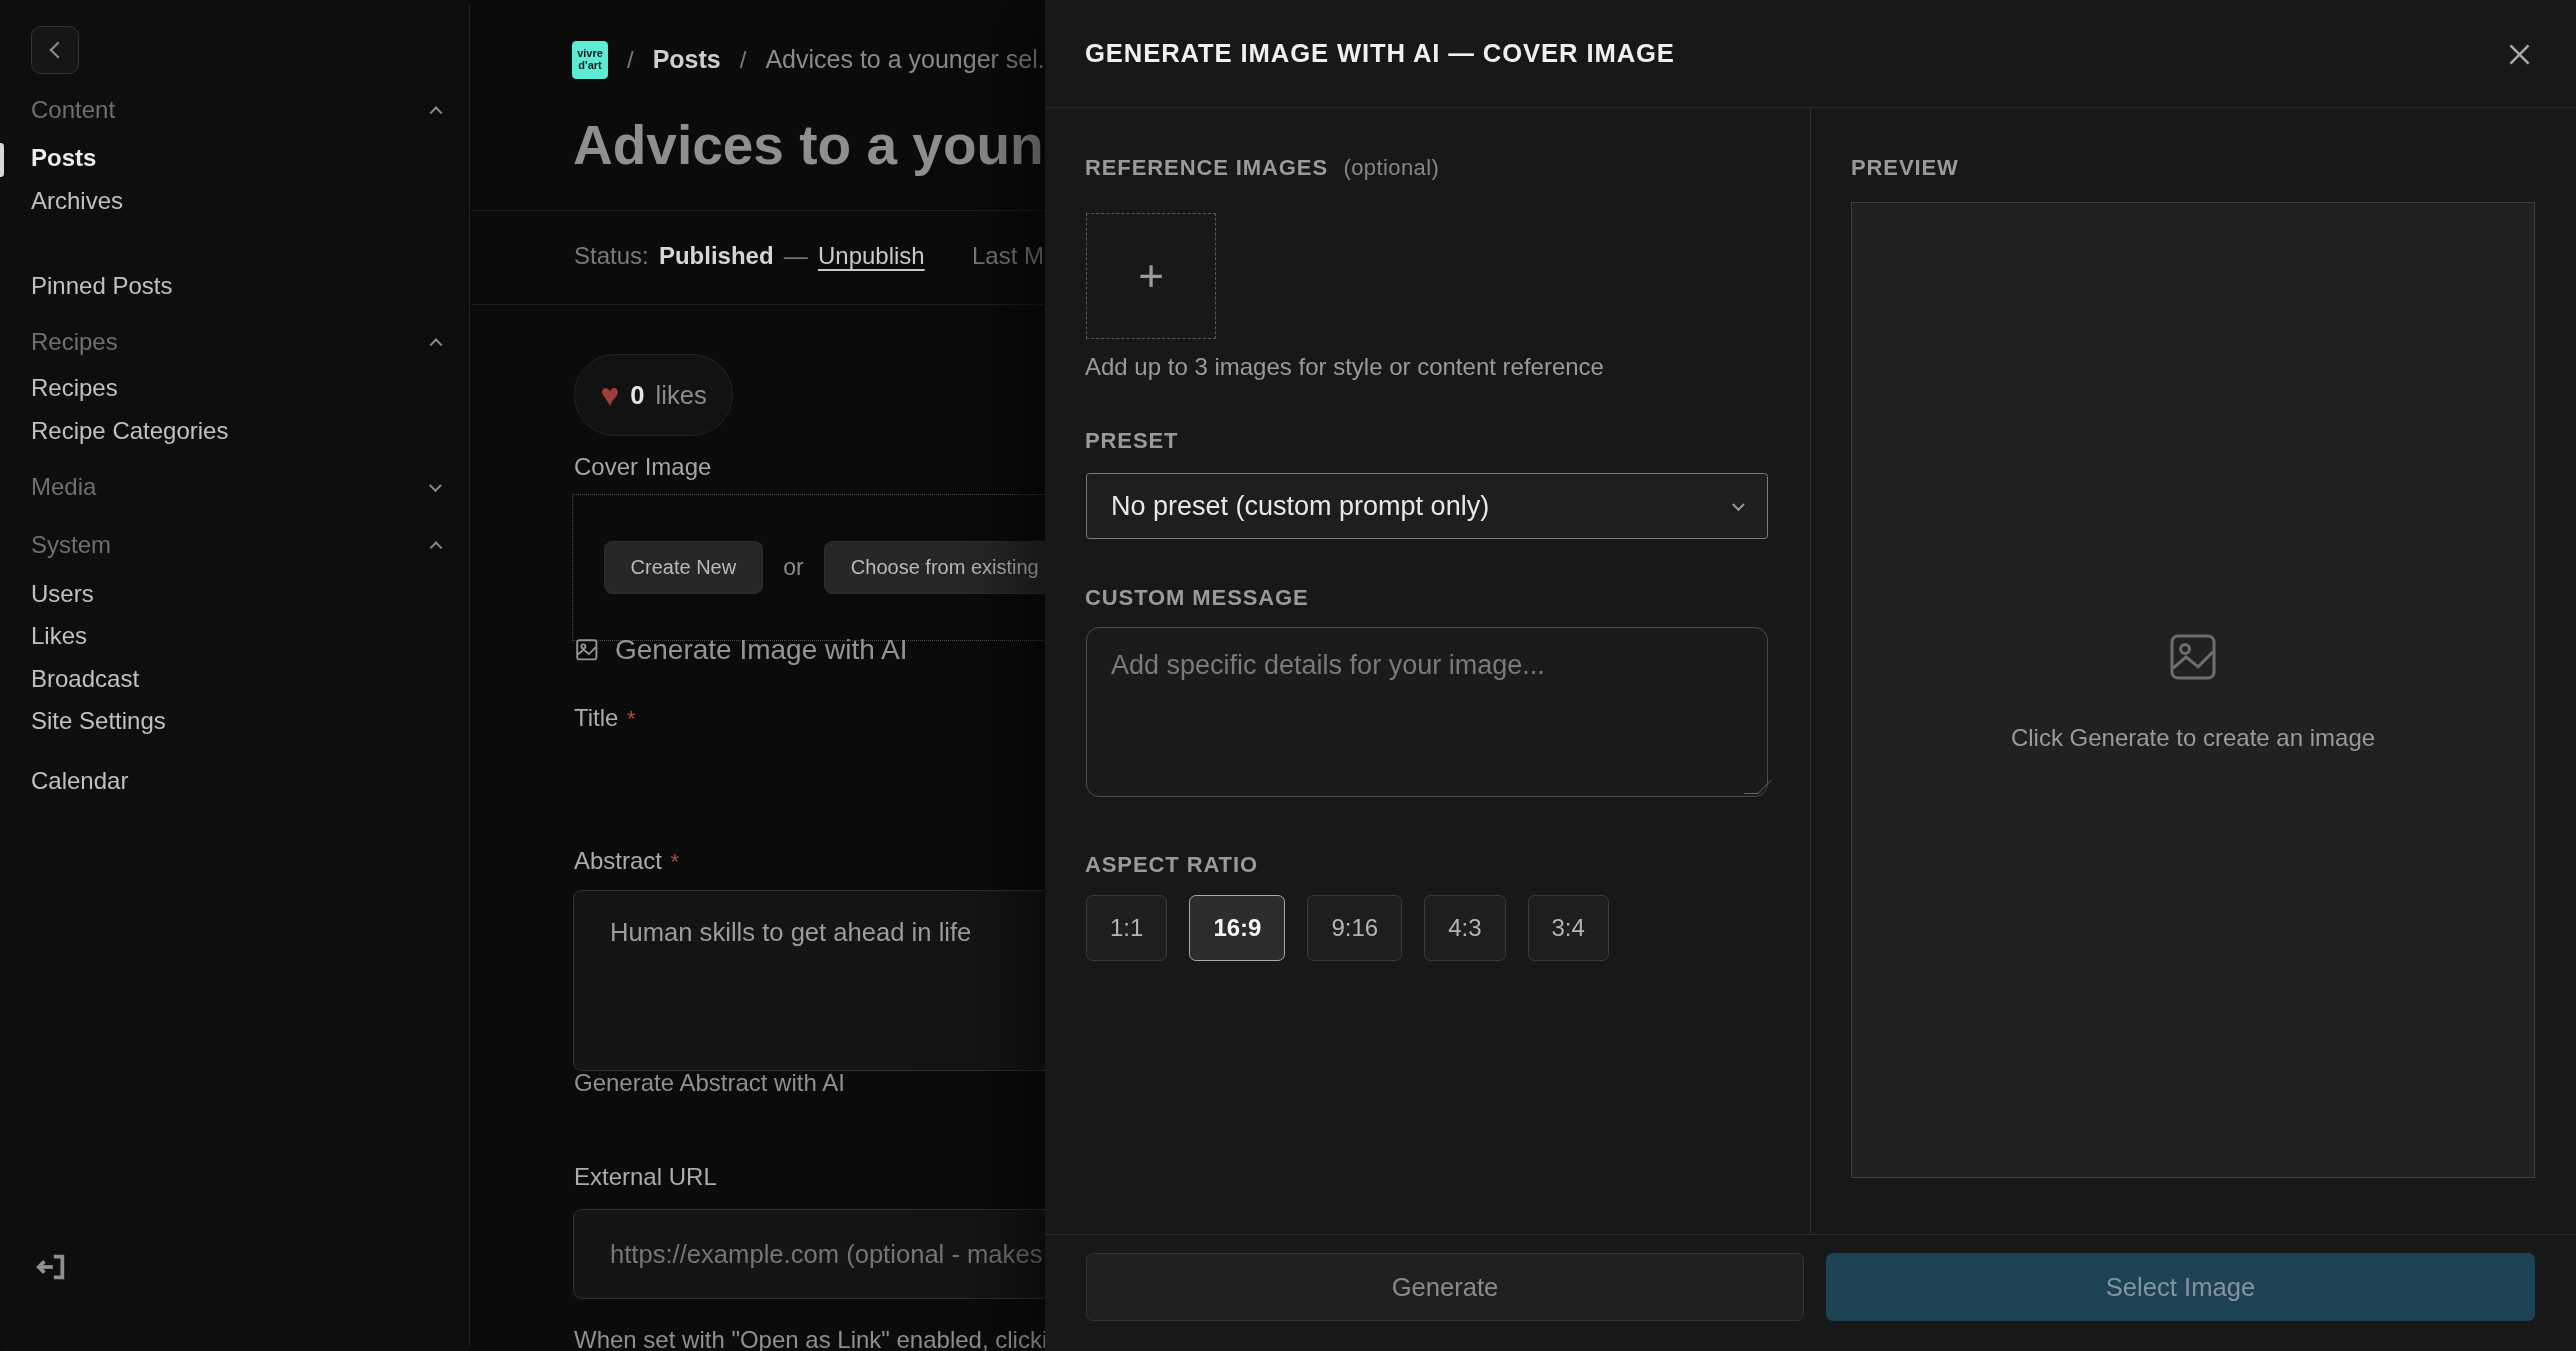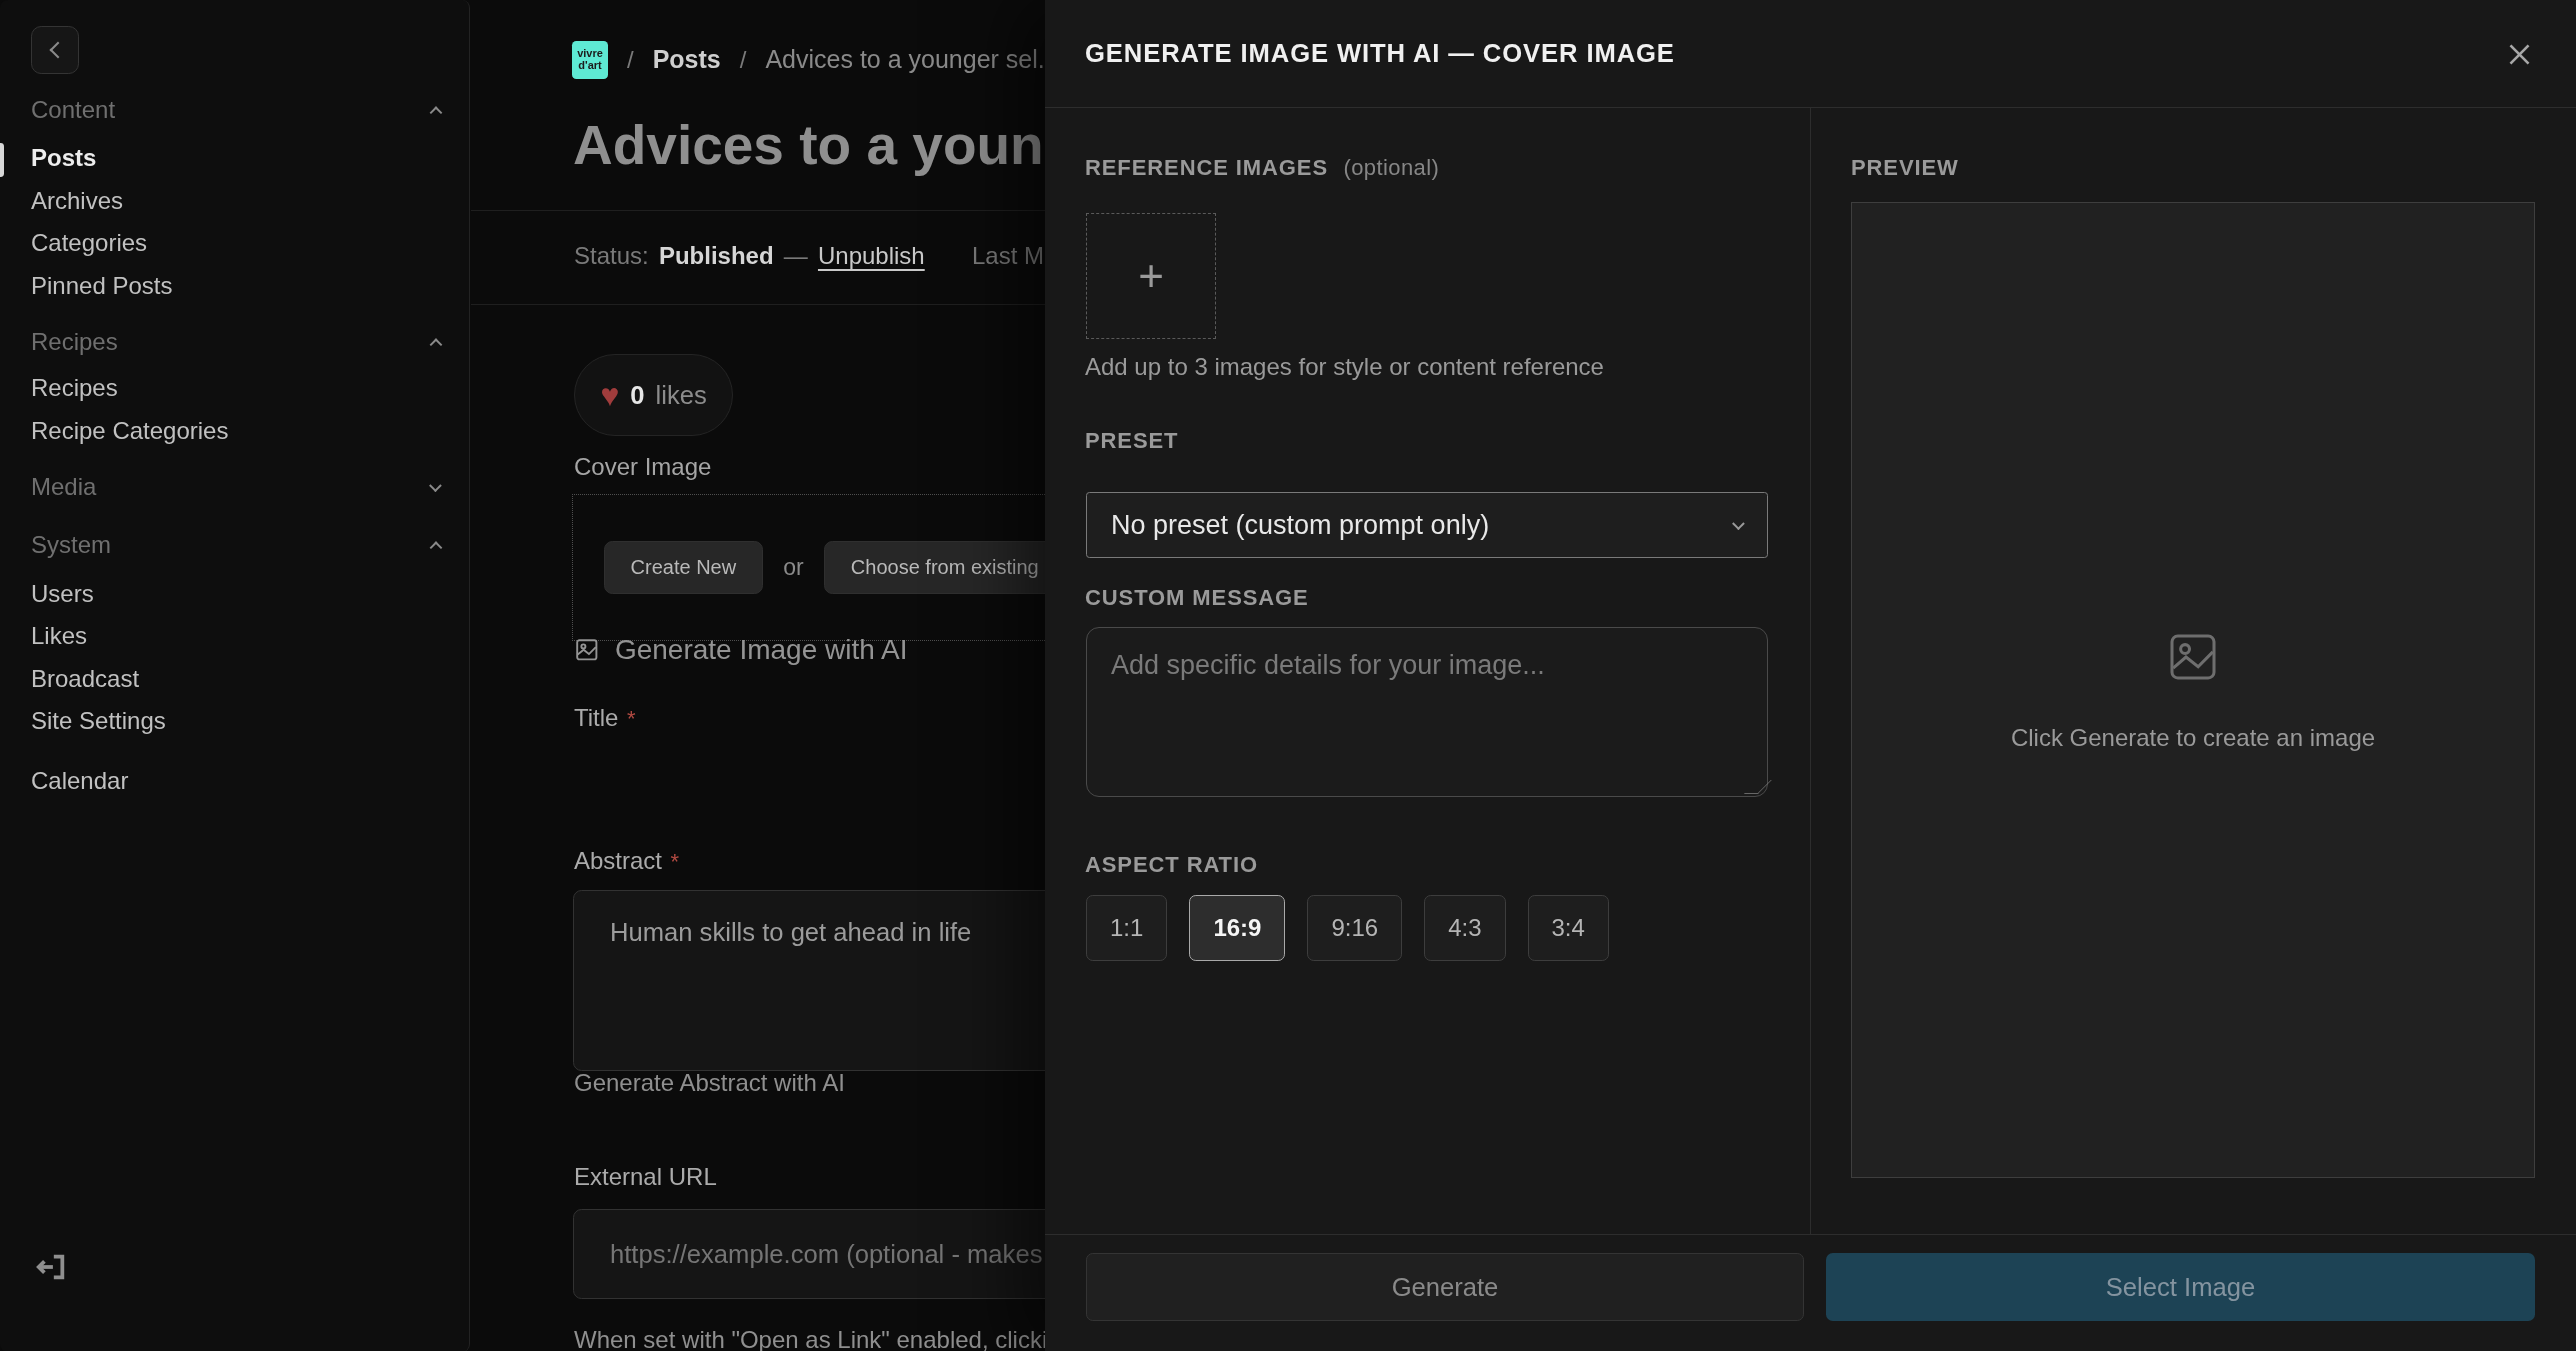--- a/index.html
+++ b/index.html
@@ -78,21 +78,21 @@
   .vdiv { position:absolute; left:765px; top:108px; height:1126px; border-left:0.9px solid #2d2d2d; }
   .sec-label { position:absolute; left:40px; font-size:22px; font-weight:bold; color:#9a9a9a;
                letter-spacing:0.9px; }
   .sec-label .opt { font-weight:normal; color:#868686; text-transform:none; letter-spacing:0.4px; }
   .add-box { position:absolute; left:41px; top:213px; width:130px; height:126px;
              border:1.7px dashed #5a5a5a; display:flex; align-items:center; justify-content:center;
              color:#9a9a9a; font-size:44px; font-weight:300; cursor:pointer; }
   .select-box { position:absolute; left:41px; top:473px; width:682px; height:66px;
                 background:#1e1e1e; border:0.9px solid #7a7a7a; border-radius:3.4px;
                 display:flex; align-items:center; justify-content:space-between;
-                padding:14px 24px; cursor:pointer;margin-top:19px; }
+                padding:14px 24px; cursor:pointer; }
   .select-box span { color:#e8e8e8; font-size:27px; }
   .cm-area { position:absolute; left:41px; top:627px; width:682px; height:170px;
              background:#1b1b1b; border:0.9px solid #4a4a4a; border-radius:13px;
              color:#7a7a7a; font-size:27px; padding:22px 24px; resize:none;
              font-family:"Liberation Sans","DejaVu Sans",sans-serif; }
   .cm-area::placeholder { color:#7a7a7a; }
   .resize-grip { position:absolute; left:706px; top:780px; width:13.6px; height:13.6px;
                  border-right:1.7px solid #7a7a7a; border-bottom:1.7px solid #7a7a7a;
                  transform:skew(-45deg) ; opacity:.8; }
   .ratio-row { position:absolute; left:41px; top:895px; display:flex; gap:22px; }
@@ -126,23 +126,20 @@
     <span>Content</span>
     <span class="chev up"></span>
   </div>
   <div class="active-bar"></div>
   <div class="side-item active" style="top:139px">
       <span>Posts</span>
     </div>
   <div class="side-item" style="top:182px">
       <span>Archives</span>
     </div>
-  <div class="side-item" style="top:224px">
-      <span>Categories</span>
-    </div>
   <div class="side-item" style="top:267px">
       <span>Pinned Posts</span>
     </div>
 
   <div class="side-section" style="top:325px">
     <span>Recipes</span>
     <span class="chev up"></span>
   </div>
   <div class="side-item" style="top:369px">
       <span>Recipes</span>

